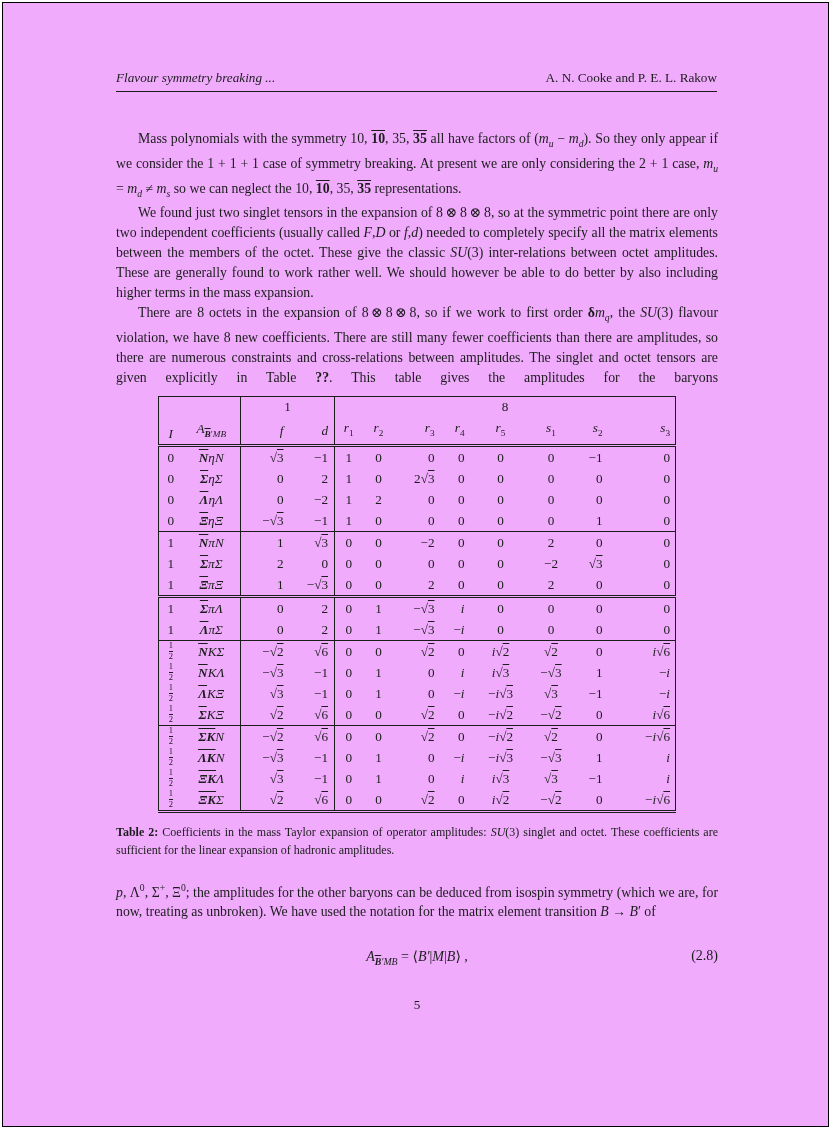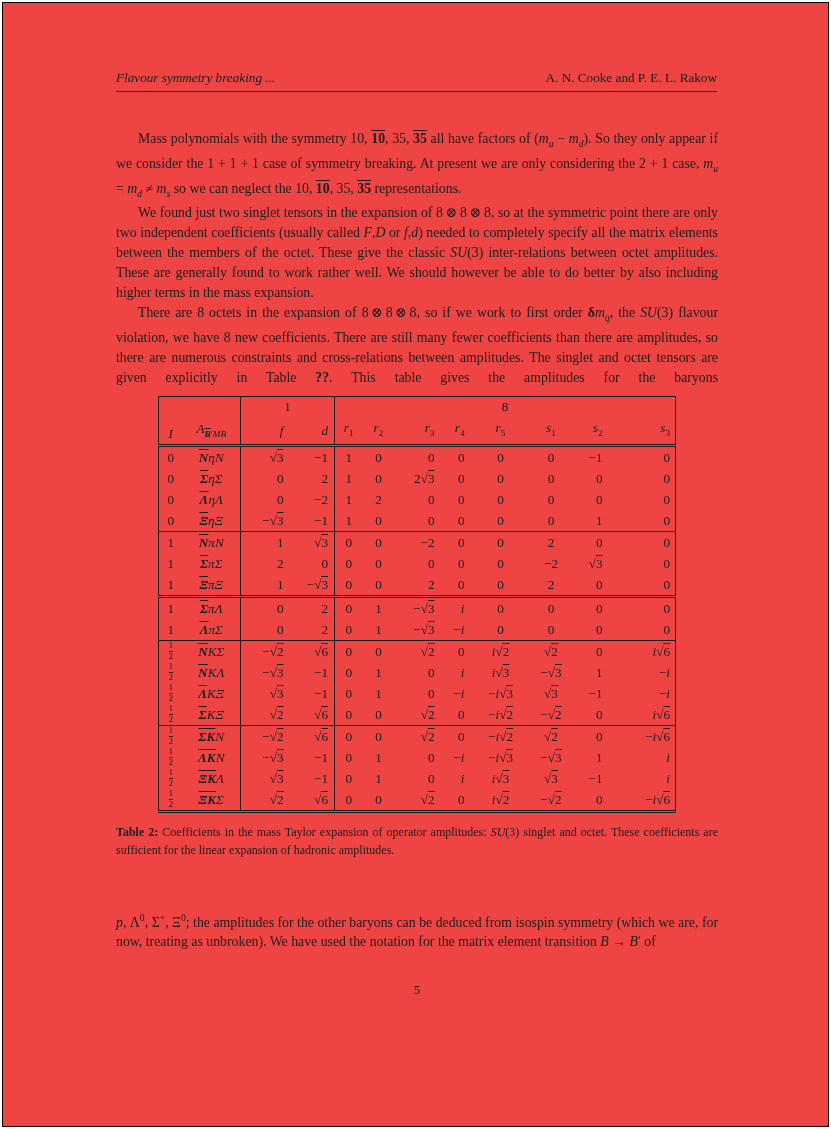--- a/index.html
+++ b/index.html
@@ -2,21 +2,21 @@
 <html><head>
 <meta charset="utf-8">
 <style>
   html,body{margin:0;padding:0;background:#fff;}
   .page{
     position:relative;
     width:827px;height:1125px;
     margin:2px;
     border:1px solid #000;
     box-sizing:border-box;
-    background:#ef4444;
+    background:#f0abfc;
     color:#1c1c1c;
     font-family:"Liberation Serif","DejaVu Serif",serif;
     padding:67px 111px 0 113px;
     overflow:hidden;
   }
   .ov{text-decoration:overline;font-weight:bold;}
   .rad{text-decoration:overline;}
   sub{font-size:70%;}
   sup{font-size:70%;}
   
@@ -73,21 +73,21 @@
   p.caption{
     margin:10px 0 0 0;width:602px;
     font-size:12px;line-height:18px;text-align:justify;
   }
   
   .equation{
     position:relative;width:602px;margin-top:26px;
     font-size:14px;text-align:center;font-style:italic;
   }
   .eq-number{position:absolute;right:0;top:0;font-style:normal;}
-  .after-text{margin-top:49px;}
+  .after-text{margin-top:19px;}
   .page-number{width:602px;margin-top:30px;text-align:center;font-size:13.2px;}
 </style>
 </head>
 <body>
 
 <div class="page">
 
   <div class="running-header">
     <span class="rh-left">Flavour symmetry breaking ...</span>
     <span class="rh-right">A. N. Cooke and P. E. L. Rakow</span>
@@ -385,16 +385,20 @@
         </tbody>
       </table>
   </div>
 
   <p class="caption"><b>Table 2:</b> Coefficients in the mass Taylor expansion of operator amplitudes: <i>SU</i>(3) singlet and octet. These coefficients are sufficient for the linear expansion of hadronic amplitudes.</p>
 
   <div class="after-text">
     <p class="para"><i>p</i>, Λ<sup>0</sup>, Σ<sup>+</sup>, Ξ<sup>0</sup>; the amplitudes for the other baryons can be deduced from isospin symmetry (which we are, for now, treating as unbroken). We have used the notation for the matrix element transition <i>B</i> → <i>B</i>′ of</p>
   </div>
 
+  <div class="equation">
+    <span class="eq-body"><i>A</i><sub><span class="ov"><i>B</i></span>′<i>MB</i></sub> <span style="font-style:normal">= ⟨</span><i>B</i>′<span style="font-style:normal">|</span><i>M</i><span style="font-style:normal">|</span><i>B</i><span style="font-style:normal">⟩ ,</span></span>
+    <span class="eq-number">(2.8)</span>
+  </div>
 
   <div class="page-number">5</div>
 
 </div>
 
 </body></html>

